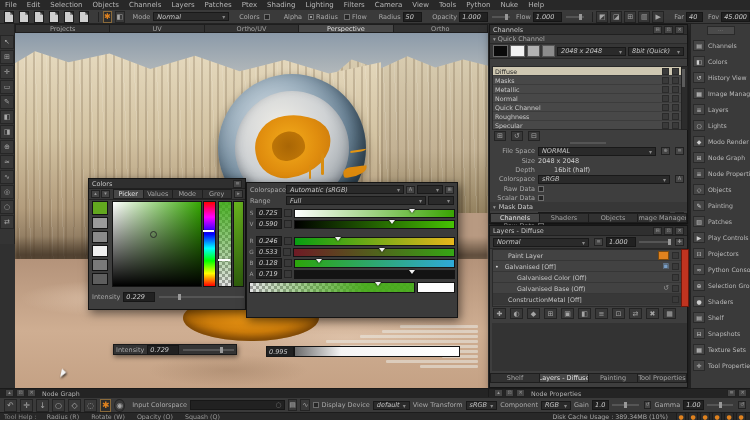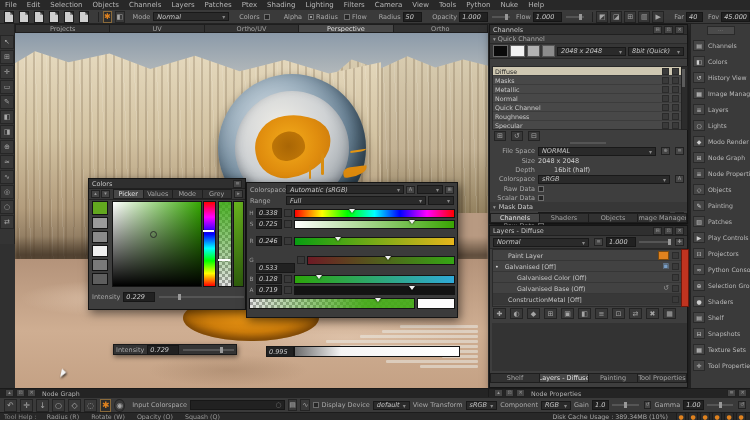--- a/index.html
+++ b/index.html
@@ -290,55 +290,55 @@
           <i>Full</i>
           <i class="car">▾</i>
         </span>
       <span class="dd" style="width:26px;margin-left:2px">
           <i></i>
           <i class="car">▾</i>
         </span>
     </div>
     <div id="hsv-rows" style="margin-top:2px">
         <div class="srow">
-          <span class="slt">H</span>
-          <span class="field" style="width: 26px;">
-            <i>0.338</i>
-          </span>
-          <span class="ibox" style="width: 8px; height: 8px;"></span>
-          <span class="bar g-h" style="flex: 1 1 0%;">
-            <i class="hdl" style="left: 34%;"></i>
-          </span>
-        </div>
-        <div class="srow">
           <span class="slt">S</span>
           <span class="field" style="width: 26px;">
             <i>0.725</i>
           </span>
           <span class="ibox" style="width: 8px; height: 8px;"></span>
           <span class="bar g-s" style="flex: 1 1 0%;">
             <i class="hdl" style="left: 72%;"></i>
+          </span>
+        </div>
+        <div class="srow">
+          <span class="slt">V</span>
+          <span class="field" style="width: 26px;">
+            <i>0.590</i>
+          </span>
+          <span class="ibox" style="width: 8px; height: 8px;"></span>
+          <span class="bar g-v" style="flex: 1 1 0%;">
+            <i class="hdl" style="left: 59%;"></i>
           </span>
         </div>
       </div>
     <div style="height:5px"></div>
     <div id="rgb-rows">
         <div class="srow">
           <span class="slt">R</span>
           <span class="field" style="width: 26px;">
             <i>0.246</i>
           </span>
           <span class="ibox" style="width: 8px; height: 8px;"></span>
           <span class="bar g-r" style="flex: 1 1 0%;">
             <i class="hdl" style="left: 25%;"></i>
           </span>
         </div>
         <div class="srow">
           <span class="slt">G</span>
-          <span class="field" style="width: 39px; margin-top: 16px;">
+          <span class="field" style="width: 25px;">
             <i>0.533</i>
           </span>
           <span class="ibox" style="width: 8px; height: 8px;"></span>
           <span class="bar g-g" style="flex: 1 1 0%;">
             <i class="hdl" style="left: 53%;"></i>
           </span>
         </div>
         <div class="srow">
           <span class="slt">B</span>
           <span class="field" style="width: 26px;">

